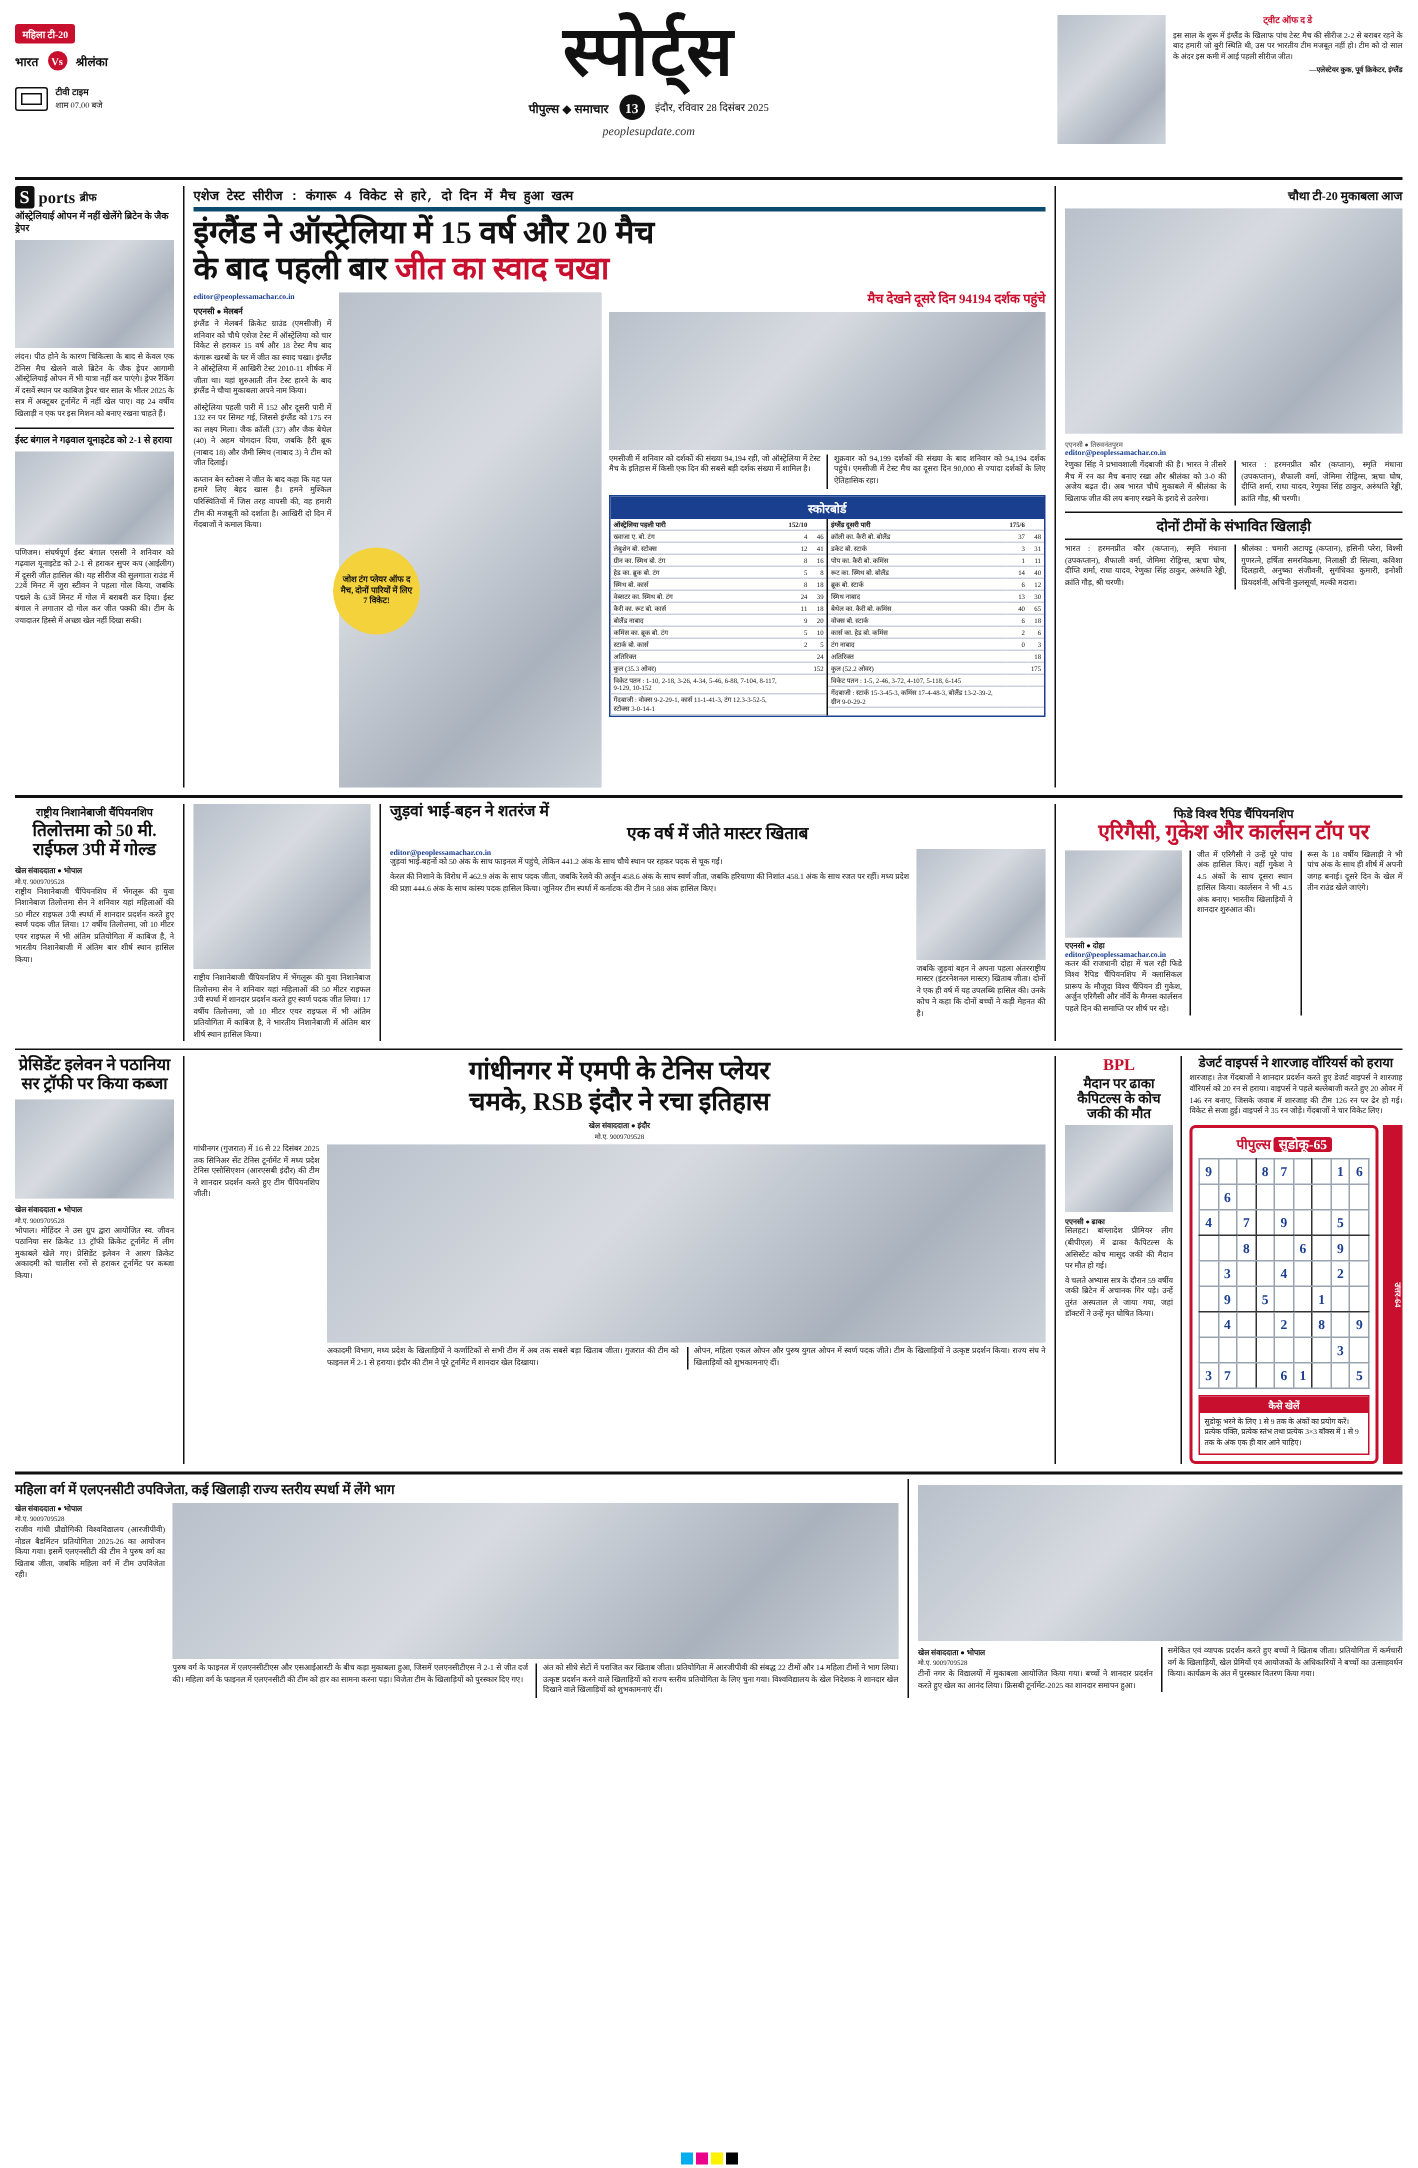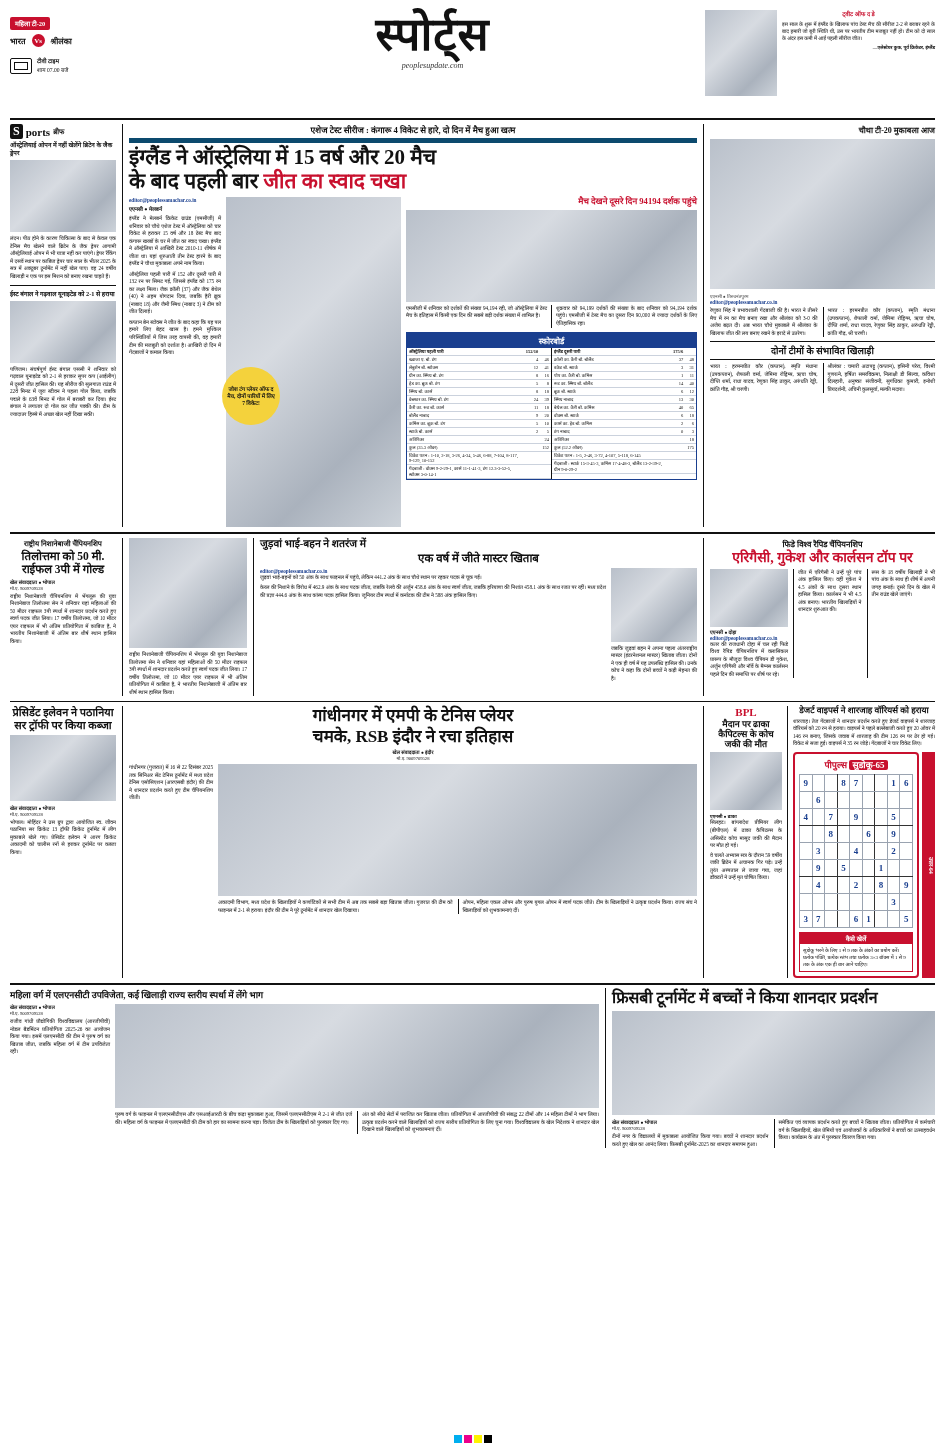--- a/index.html
+++ b/index.html
@@ -48,21 +48,21 @@
   .tweet-hd { color:#c8102e; font-weight:bold; font-size:6px; text-align:center; margin-bottom:2px;}
   .tweet-src { text-align:right; font-size:4.8px; font-weight:bold; margin-top:2px;}
 
   
   .band { display:flex; gap:6px; }
   .c1 { width:106px; }
   .c-main { flex:1; }
   .c3 { width:232px; }
 
   h2.hl { font-weight:bold; line-height:1.12; margin:0; }
-  .kicker { font-size:8.6px; font-weight:bold; text-align:center; border-bottom:5px solid #0c4a6e; padding-bottom:2px; margin-bottom:3px;}
+  .kicker { font-size:8.6px; font-weight:bold; border-bottom:3px solid #0c4a6e; padding-bottom:2px; margin-bottom:3px;font-family:Liberation Mono, monospace;}
   .red { color:#c8102e; }
 
   
   .sp-logo { display:flex; align-items:center; gap:3px; font-size:11px; font-weight:bold; }
   .sp-s { background:#111; color:#fff; padding:0 3px; border-radius:2px; font-size:12px;}
   .rail-head { font-size:6.3px; font-weight:bold; line-height:1.3;}
 
   
   .score-wrap { border:1px solid #1a3f8f; }
   .score-hd { background:#1a3f8f; color:#fff; font-size:8px; font-weight:bold; text-align:center; padding:2px 0;}
@@ -106,20 +106,25 @@
         <span class="tv-icon"></span>
         <span class="col" style="gap:1px">
           <span class="tv-txt">टीवी टाइम</span>
           <span class="tv-sub">शाम 07.00 बजे</span>
         </span>
       </div>
     </div>
 
     <div class="mh-center">
       <div class="sports-title">स्पोर्ट्स</div>
+      <div class="mh-meta">
+        <span>पीपुल्स ◆ समाचार</span>
+        <span class="pg-badge">13</span>
+        <span style="font-weight:normal;font-size:7px">इंदौर, रविवार 28 दिसंबर 2025</span>
+      </div>
       <div class="site">peoplesupdate.com</div>
     </div>
 
     <div class="mh-right">
       <div class="ph mug"></div>
       <div class="tweet">
         <div class="tweet-hd">ट्वीट ऑफ द डे</div>
         <div>इस साल के शुरू में इंग्लैंड के खिलाफ पांच टेस्ट मैच की सीरीज 2-2 से बराबर रहने के बाद हमारी जो बुरी स्थिति थी, उस पर भारतीय टीम मजबूत नहीं हो। टीम को दो साल के अंदर इस कमी में आई पहली सीरीज जीत।</div>
         <div class="tweet-src">—एलेस्टेयर कुक, पूर्व क्रिकेटर, इंग्लैंड</div>
       </div>
@@ -599,21 +604,20 @@
           <div class="row" style="gap:5px;margin-top:3px">
             <div class="tiny" style="flex:1">पुरुष वर्ग के फाइनल में एलएनसीटीएस और एसआईआरटी के बीच कड़ा मुकाबला हुआ, जिसमें एलएनसीटीएस ने 2-1 से जीत दर्ज की। महिला वर्ग के फाइनल में एलएनसीटी की टीम को हार का सामना करना पड़ा। विजेता टीम के खिलाड़ियों को पुरस्कार दिए गए।</div>
             <div class="tiny vr" style="flex:1;padding-left:4px">अंत को सीधे सेटों में पराजित कर खिताब जीता। प्रतियोगिता में आरजीपीवी की संबद्ध 22 टीमों और 14 महिला टीमों ने भाग लिया। उत्कृष्ट प्रदर्शन करने वाले खिलाड़ियों को राज्य स्तरीय प्रतियोगिता के लिए चुना गया। विश्वविद्यालय के खेल निदेशक ने शानदार खेल दिखाने वाले खिलाड़ियों को शुभकामनाएं दीं।</div>
           </div>
         </div>
       </div>
     </div>
 
     <div style="width:330px" class="col vr">
       <div style="padding-left:6px">
-        <h2 class="hl" style="font-size:16px;text-align:left;line-height:1.2">फ्रिसबी टूर्नामेंट में बच्चों ने किया शानदार प्रदर्शन</h2>
         <div class="ph" style="height:104px;margin:4px 0"></div>
         <div class="row" style="gap:5px">
           <div style="flex:1">
             <div style="font-size:5px;font-weight:bold">खेल संवाददाता ● भोपाल</div>
             <div style="font-size:4.6px;margin-bottom:2px">मो.ए. 9009709528</div>
             <div class="tiny">टीनों नगर के विद्यालयों में मुकाबला आयोजित किया गया। बच्चों ने शानदार प्रदर्शन करते हुए खेल का आनंद लिया। फ्रिसबी टूर्नामेंट-2025 का शानदार समापन हुआ।</div>
           </div>
           <div class="tiny vr" style="flex:1;padding-left:4px">समेकित एवं व्यापक प्रदर्शन करते हुए बच्चों ने खिताब जीता। प्रतियोगिता में कर्मचारी वर्ग के खिलाड़ियों, खेल प्रेमियों एवं आयोजकों के अधिकारियों ने बच्चों का उत्साहवर्धन किया। कार्यक्रम के अंत में पुरस्कार वितरण किया गया।</div>
         </div>
       </div>

